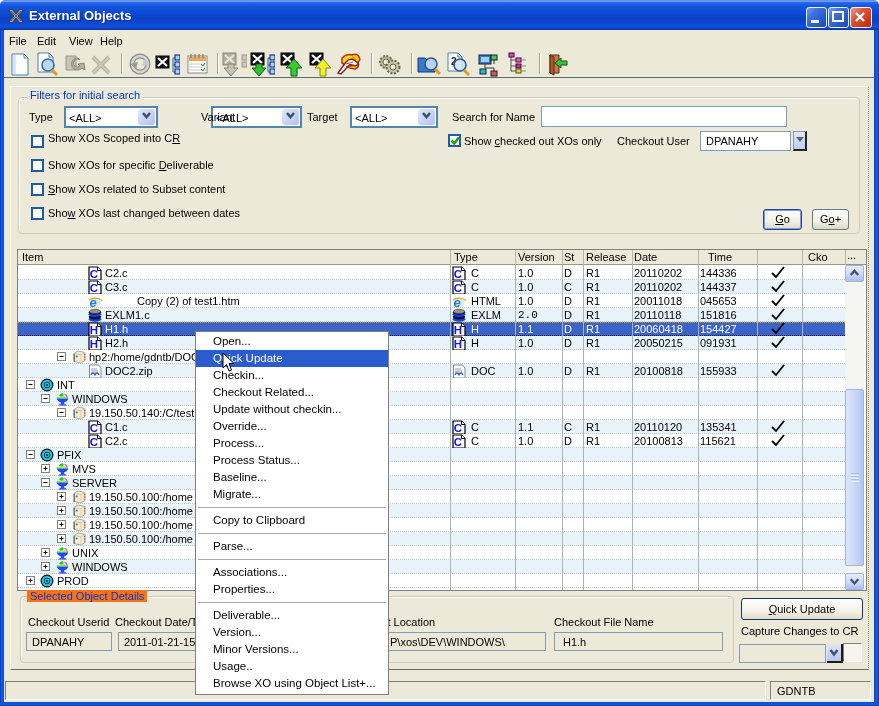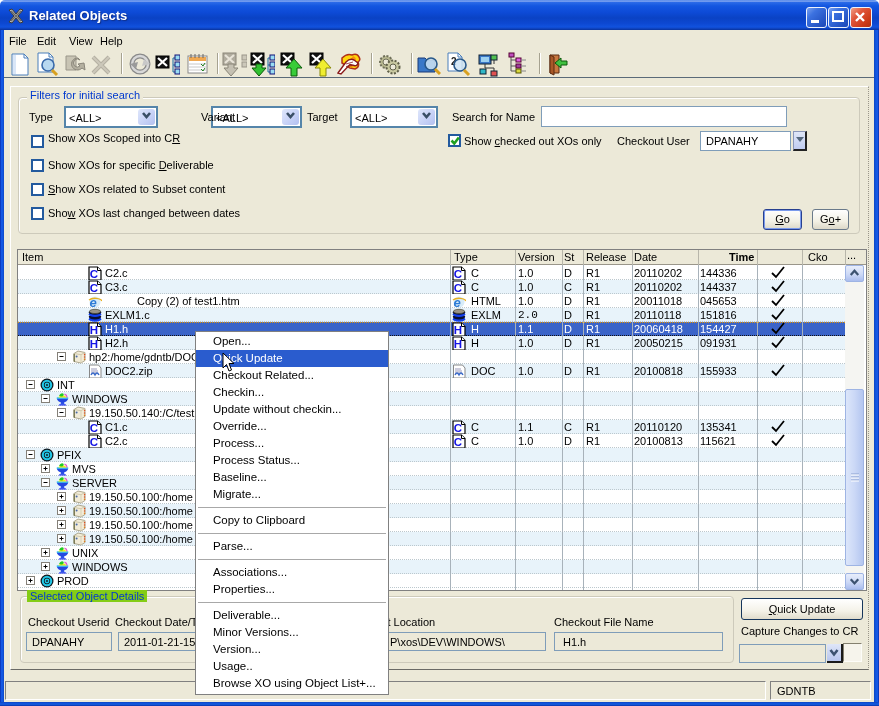--- a/index.html
+++ b/index.html
@@ -17,21 +17,21 @@
 <div class="abs" style="left:871px;top:0;width:8px;height:8px;background:#fff;"></div>
 <div class="abs" style="left:0;top:0;width:879px;height:30px;border-radius:5px 5px 0 0;
 background:linear-gradient(180deg,#1b63e4 0%,#9db9f2 3%,#2a6ae8 8%,#1356e0 20%,#0d4ad6 42%,#0a42c4 60%,#0d48d2 78%,#1152de 90%,#0d3eb4 97%,#07309a 100%);"></div>
 <div class="abs" style="left:0;top:30px;width:4px;height:672px;background:linear-gradient(90deg,#0527a8 0%,#1659e4 30%,#1157e2 70%,#0e46c0 100%);"></div>
 <div class="abs" style="left:874px;top:30px;width:5px;height:672px;background:linear-gradient(90deg,#0e46c0 0%,#1157e2 40%,#1659e4 75%,#0527a8 100%);"></div>
 <div class="abs" style="left:0;top:702px;width:879px;height:4px;background:linear-gradient(180deg,#0e46c0 0%,#1157e2 45%,#1356cc 75%,#0527a8 100%);"></div>
 <svg class="abs" style="left:7px;top:7px" width="18" height="18" viewBox="0 0 18 18">
 <path d="M2 3 L7 9 L2 15 L5 16 L9 11 L13 16 L16 15 L11 9 L16 3 L13 2 L9 7 L5 2 Z" fill="#b8b8b8" stroke="#3a3a3a" stroke-width="1"></path>
 <path d="M4 4 L14 14 M14 4 L4 14" stroke="#6a6a6a" stroke-width="1.4"></path>
 </svg>
-<div class="abs" style="left:29px;top:8px;font-size:13px;font-weight:bold;color:#fff;text-shadow:1px 1px 1px #10308a;">Related Objects</div>
+<div class="abs" style="left:29px;top:8px;font-size:13px;font-weight:bold;color:#fff;text-shadow:1px 1px 1px #10308a;">External Objects</div>
 <div class="abs" style="left:806px;top:7px;width:19px;height:19px;border:1px solid #eef2fb;border-radius:3px;background:linear-gradient(135deg,#7ba1ef 0%,#3c72e0 30%,#2858c8 70%,#1c48b8 100%);"><svg width="19" height="19">
       <rect x="4" y="12" width="8" height="3" fill="#fff"></rect>
     </svg></div>
 <div class="abs" style="left:828px;top:7px;width:19px;height:19px;border:1px solid #eef2fb;border-radius:3px;background:linear-gradient(135deg,#7ba1ef 0%,#3c72e0 30%,#2858c8 70%,#1c48b8 100%);"><svg width="19" height="19">
       <rect x="4" y="4" width="10" height="9" fill="none" stroke="#fff" stroke-width="2"></rect>
     </svg></div>
 <div class="abs" style="left:850px;top:7px;width:20px;height:19px;border:1px solid #eef2fb;border-radius:3px;background:linear-gradient(135deg,#f0a088 0%,#e0563a 35%,#cc3916 75%,#b03010 100%);"><svg width="20" height="19">
       <path d="M5 5 L13 13 M13 5 L5 13" stroke="#fff" stroke-width="2.4"></path>
     </svg></div>
 <div class="abs" style="left:4px;top:30px;width:870px;height:21px;background:#ece9d8;"></div>
@@ -211,21 +211,21 @@
 <div class="abs" style="left:763px;top:209px;width:39px;height:21px;border:1px solid #27408f;border-radius:3px;box-shadow:0 0 0 1px #7a9aec inset;background:linear-gradient(180deg,#fefefe 0%,#f2f0e4 60%,#dcd8c8 100%);text-align:center;font-size:11px;line-height:19px;box-sizing:border-box;"><u>G</u>o</div>
 <div class="abs" style="left:812px;top:209px;width:37px;height:21px;border:1px solid #6a7a8a;border-radius:3px;background:linear-gradient(180deg,#fefefe 0%,#f2f0e4 60%,#dcd8c8 100%);text-align:center;font-size:11px;line-height:19px;box-sizing:border-box;">G<u>o</u>+</div>
 <div class="abs" style="left:17px;top:249px;width:850px;height:342px;border:1px solid #808080;background:#fff;box-sizing:border-box;"></div>
 <div class="abs" style="left:18px;top:250px;width:848px;height:15px;background:#ece9d8;border-bottom:1px solid #9a968a;box-sizing:border-box;"></div>
 <div class="lbl" style="left:22px;top:251px;">Item</div>
 <div class="lbl" style="left:454px;top:251px;">Type</div>
 <div class="lbl" style="left:518px;top:251px;">Version</div>
 <div class="lbl" style="left:564px;top:251px;">St</div>
 <div class="lbl" style="left:586px;top:251px;">Release</div>
 <div class="lbl" style="left:634px;top:251px;">Date</div>
-<div class="lbl" style="left:729px;top:251px;font-weight:bold;">Time</div>
+<div class="lbl" style="left:708px;top:251px;">Time</div>
 <div class="lbl" style="left:760px;top:251px;margin-left:48px;">Cko</div>
 <div class="lbl" style="left:847px;top:249px;">...</div>
 <div class="abs" style="left:450px;top:250px;width:1px;height:15px;background:#b8b6aa;"></div>
 <div class="abs" style="left:515px;top:250px;width:1px;height:15px;background:#b8b6aa;"></div>
 <div class="abs" style="left:562px;top:250px;width:1px;height:15px;background:#b8b6aa;"></div>
 <div class="abs" style="left:583px;top:250px;width:1px;height:15px;background:#b8b6aa;"></div>
 <div class="abs" style="left:632px;top:250px;width:1px;height:15px;background:#b8b6aa;"></div>
 <div class="abs" style="left:698px;top:250px;width:1px;height:15px;background:#b8b6aa;"></div>
 <div class="abs" style="left:757px;top:250px;width:1px;height:15px;background:#b8b6aa;"></div>
 <div class="abs" style="left:802px;top:250px;width:1px;height:15px;background:#b8b6aa;"></div>
@@ -646,21 +646,21 @@
 <div class="abs" style="left:845px;top:389px;width:19px;height:177px;border:1px solid #9eb4e4;border-radius:2px;background:linear-gradient(90deg,#dce6fa 0%,#cbd8f6 50%,#b4c6f0 100%);box-sizing:border-box;">
 <svg width="17" height="175">
       <g stroke="#8aa0d0">
         <path d="M5 84 h8 M5 87 h8 M5 90 h8"></path>
       </g>
       <g stroke="#fff">
         <path d="M5 85 h8 M5 88 h8 M5 91 h8"></path>
       </g>
     </svg></div>
 <div class="abs" style="left:20px;top:596px;width:712px;height:65px;border:1px solid #cdcabb;border-radius:4px;box-shadow:inset 1px 1px 0 #fff;"></div>
-<div class="lbl blue" style="left:27px;top:590px;background:#84cc16;padding:0 3px;font-size:11px;">Selected Object Details</div>
+<div class="lbl blue" style="left:27px;top:590px;background:#f97316;padding:0 3px;font-size:11px;">Selected Object Details</div>
 <div class="lbl" style="left:28px;top:616px;">Checkout Userid</div>
 <div class="lbl" style="left:115px;top:616px;">Checkout Date/Time</div>
 <div class="lbl" style="left:344px;top:616px;">Checkout Location</div>
 <div class="lbl" style="left:554px;top:616px;">Checkout File Name</div>
 <div class="field abs" style="left:26px;top:632px;width:86px;height:19px;box-sizing:border-box;">
     <div style="position:absolute;left:5px;top:3px;font-size:11px;white-space:nowrap;">DPANAHY</div>
   </div>
 <div class="field abs" style="left:118px;top:632px;width:217px;height:19px;box-sizing:border-box;">
     <div style="position:absolute;left:5px;top:3px;font-size:11px;white-space:nowrap;">2011-01-21-15.44.27</div>
   </div>
@@ -677,22 +677,22 @@
 <svg width="14" height="17">
       <path d="M3.5 6 l3.5 4.5 3.5 -4.5" fill="none" stroke="#3c5270" stroke-width="2.6"></path>
     </svg></div>
 <div class="abs" style="left:843px;top:643px;width:19px;height:19px;background:#f6f4ec;box-sizing:border-box;border:1px solid;border-color:#84806f #fdfdf8 #fdfdf8 #84806f;"></div>
 <div class="abs" style="left:5px;top:681px;width:761px;height:19px;border:1px solid;border-color:#808080 #fff #fff #808080;background:#ece9d8;box-sizing:border-box;"></div>
 <div class="abs" style="left:770px;top:681px;width:101px;height:19px;border:1px solid;border-color:#808080 #fff #fff #808080;background:#ece9d8;box-sizing:border-box;"></div>
 <div class="lbl" style="left:777px;top:685px;">GDNTB</div>
 <div class="abs" style="left:195px;top:331px;width:194px;border:1px solid #808080;background:#fff;font-size:11.5px;box-sizing:border-box;padding:1px 0 2px 0;">
     <div style="height:17px;line-height:17px;padding-left:17px;">Open...</div>
     <div style="height:17px;line-height:17px;background:#2a5cce;color:#fff;padding-left:17px;">Quick Update</div>
+    <div style="height:17px;line-height:17px;padding-left:17px;">Checkin...</div>
     <div style="height:17px;line-height:17px;padding-left:17px;">Checkout Related...</div>
-    <div style="height:17px;line-height:17px;padding-left:17px;">Checkin...</div>
     <div style="height:17px;line-height:17px;padding-left:17px;">Update without checkin...</div>
     <div style="height:17px;line-height:17px;padding-left:17px;">Override...</div>
     <div style="height:17px;line-height:17px;padding-left:17px;">Process...</div>
     <div style="height:17px;line-height:17px;padding-left:17px;">Process Status...</div>
     <div style="height:17px;line-height:17px;padding-left:17px;">Baseline...</div>
     <div style="height:17px;line-height:17px;padding-left:17px;">Migrate...</div>
     <div style="height:9px;position:relative;">
       <div style="position:absolute;left:2px;right:2px;top:4px;border-top:1px solid #a8a8a8;border-bottom:1px solid #fff;"></div>
     </div>
     <div style="height:17px;line-height:17px;padding-left:17px;">Copy to Clipboard</div>
@@ -702,19 +702,19 @@
     <div style="height:17px;line-height:17px;padding-left:17px;">Parse...</div>
     <div style="height:9px;position:relative;">
       <div style="position:absolute;left:2px;right:2px;top:4px;border-top:1px solid #a8a8a8;border-bottom:1px solid #fff;"></div>
     </div>
     <div style="height:17px;line-height:17px;padding-left:17px;">Associations...</div>
     <div style="height:17px;line-height:17px;padding-left:17px;">Properties...</div>
     <div style="height:9px;position:relative;">
       <div style="position:absolute;left:2px;right:2px;top:4px;border-top:1px solid #a8a8a8;border-bottom:1px solid #fff;"></div>
     </div>
     <div style="height:17px;line-height:17px;padding-left:17px;">Deliverable...</div>
+    <div style="height:17px;line-height:17px;padding-left:17px;">Version...</div>
     <div style="height:17px;line-height:17px;padding-left:17px;">Minor Versions...</div>
-    <div style="height:17px;line-height:17px;padding-left:17px;">Version...</div>
     <div style="height:17px;line-height:17px;padding-left:17px;">Usage..</div>
     <div style="height:17px;line-height:17px;padding-left:17px;">Browse XO using Object List+...</div>
   </div>
 <svg class="abs" style="left:222px;top:352px" width="14" height="21" viewBox="0 0 14 21">
 <path d="M1 1 L1 16 L4.5 12.5 L7 19 L9.5 18 L7 11.5 L12 11.5 Z" fill="#fff" stroke="#000" stroke-width="1"></path>
   </svg>
 </body></html>

